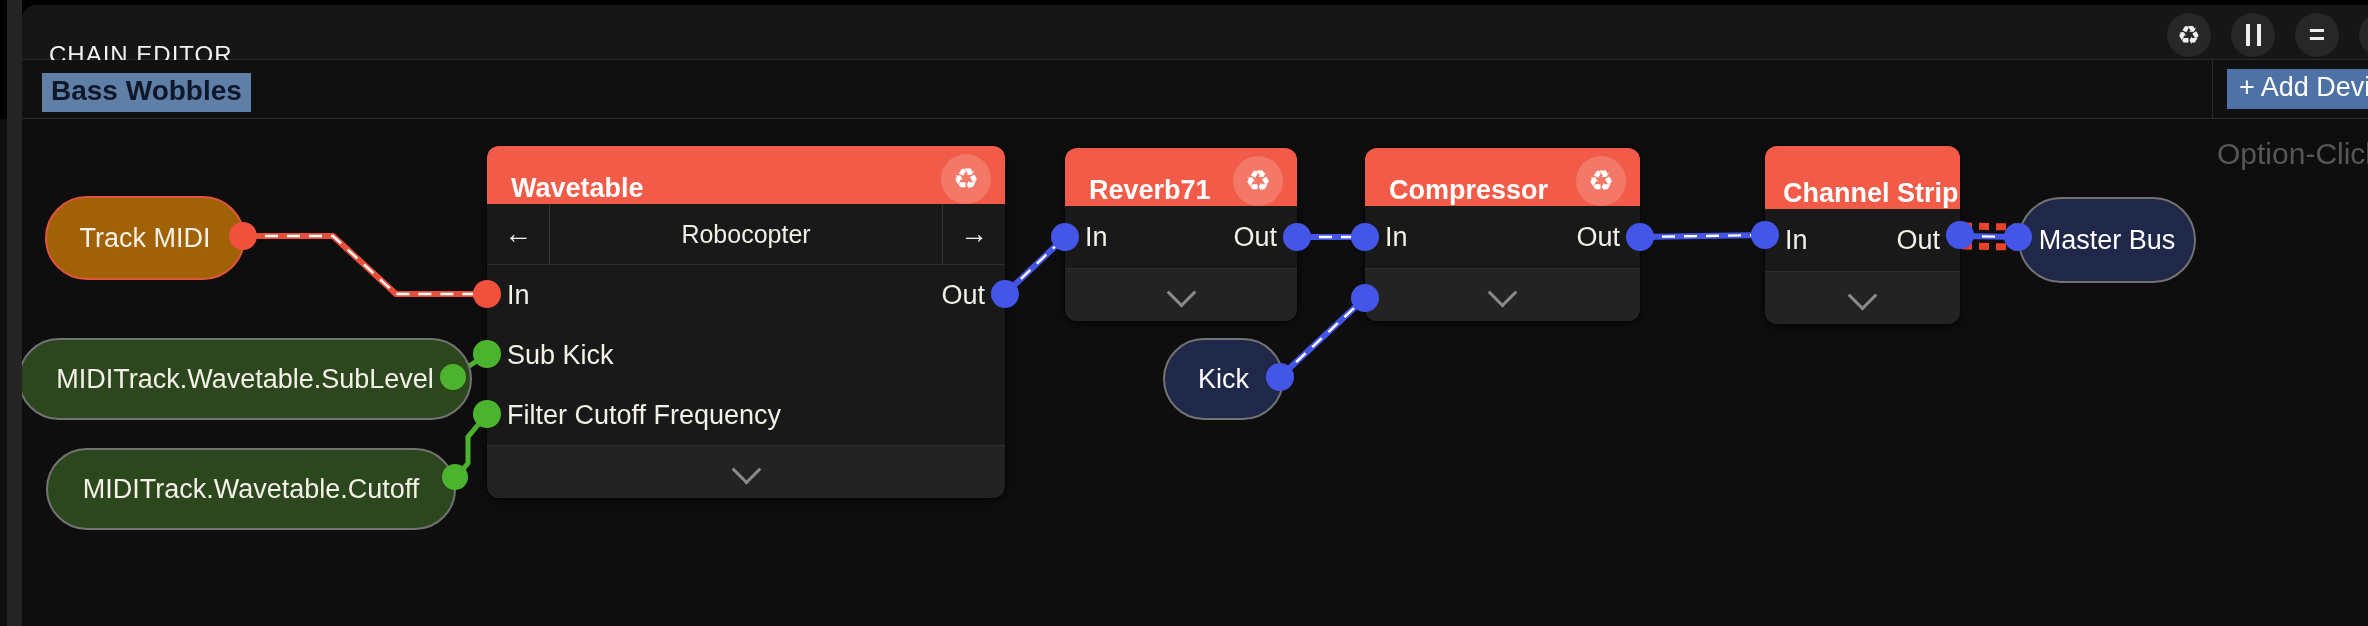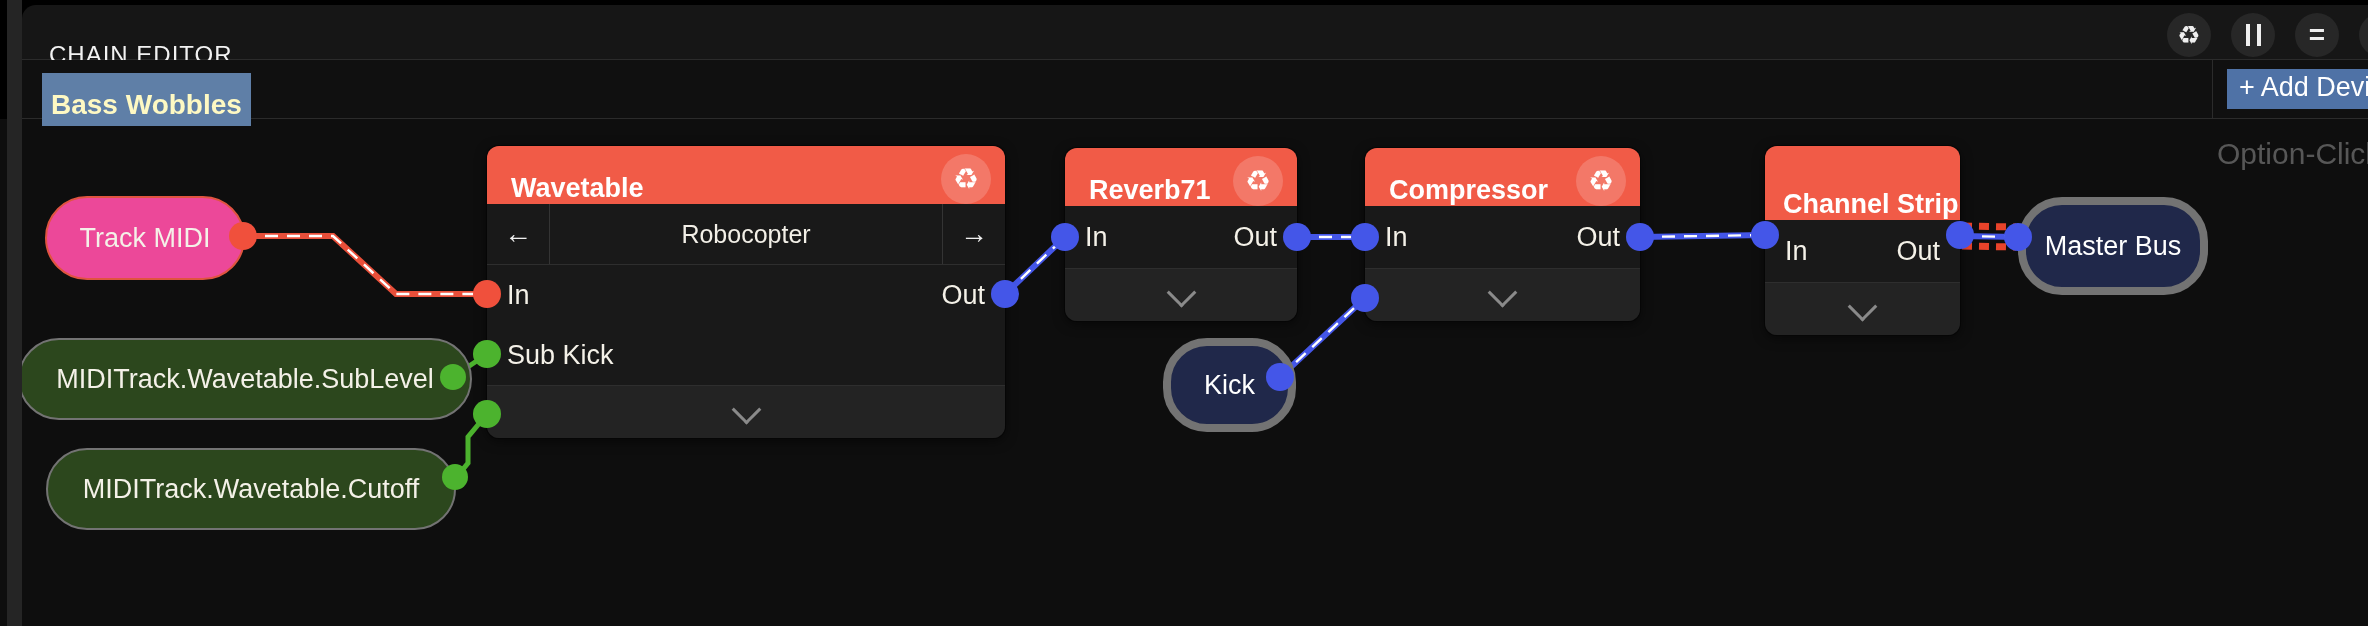--- a/index.html
+++ b/index.html
@@ -16,22 +16,22 @@
   .win-buttons{position:absolute;left:2145px;top:8px;display:flex;gap:20px;}
   .circle-btn{width:44px;height:44px;border-radius:50%;background:#272727;color:#efefef;
     display:flex;align-items:center;justify-content:center;font-size:26px;}
   .pause-bars{display:flex;gap:7px;}
   .pause-bars i{display:block;width:4px;height:22px;background:#efefef;}
   .eq-glyph{font-size:28px;font-weight:bold;}
 
   
   .row2{position:absolute;left:22px;top:60px;width:2346px;height:58px;background:#101010;
     border-bottom:1px solid #2b2b2b;z-index:5;}
-  .chain-name{position:absolute;left:20px;top:13px;background:#5f7fa7;color:#fef9c3;
-    font-weight:bold;font-size:28px;padding:16px 9px 5px 9px;}
+  .chain-name{position:absolute;left:20px;top:13px;background:#5f7fa7;color:#0f172a;
+    font-weight:bold;font-size:28px;padding:2px 9px 5px 9px;}
   .add-area{position:absolute;right:0;top:0;bottom:0;width:155px;border-left:1px solid #2b2b2b;
     display:flex;align-items:center;}
   .add-label{background:#4f72a6;color:#fff;font-size:27px;padding:3px 8px 6px 12px;
     margin-left:14px;flex:1;white-space:nowrap;overflow:hidden;}
 
   
   .canvas{position:absolute;left:0;top:119px;width:2368px;height:507px;background:#0e0e0e;}
   .hint{position:absolute;left:2217px;top:18px;font-size:30px;color:#575757;white-space:nowrap;z-index:2;}
   svg.wires{position:absolute;left:0;top:0;z-index:1;}
   .wb{stroke:#4456e8;stroke-width:6;fill:none;}
@@ -57,23 +57,23 @@
     padding:0 20px;color:#f4f1e8;font-size:27px;}
   .port-row.tall{height:62px;}
   .collapse-bar{height:52px;background:#232323;border-top:1px solid #2e2e2e;
     border-radius:0 0 12px 12px;display:flex;align-items:center;justify-content:center;}
   .chevron{width:18px;height:18px;border-left:3px solid #8a8a8a;border-bottom:3px solid #8a8a8a;
     transform:rotate(-45deg) translate(2px,-2px);}
 
   
   .pill{position:absolute;display:flex;align-items:center;justify-content:center;
     border-radius:44px;font-size:27px;color:#f4f1e8;z-index:2;white-space:nowrap;}
-  .pill.midi{background:#ec4899;border:2px solid #e05440;}
+  .pill.midi{background:#a16207;border:2px solid #e05440;}
   .pill.macro{background:#2c471d;border:2px solid #737373;}
-  .pill.bus{background:#20284a;border:8px solid #737373;color:#fff;}
+  .pill.bus{background:#20284a;border:2px solid #737373;color:#fff;}
 
   
   .port{position:absolute;width:28px;height:28px;border-radius:50%;
     transform:translate(-50%,-50%);z-index:3;}
   .port.sm{width:26px;height:26px;}
   .p-red{background:#f0503c;}
   .p-blue{background:#4456e8;}
   .p-green{background:#4cb32e;}
 </style>
 </head>
@@ -171,20 +171,23 @@
         <div class="preset-name">Robocopter</div>
         <div class="preset-arrow r">→</div>
       </div>
       <div class="port-row">
         <span>In</span>
         <span>Out</span>
       </div>
       <div class="port-row">
         <span>Sub Kick</span>
       </div>
+      <div class="port-row">
+        <span>Filter Cutoff Frequency</span>
+      </div>
       <div class="collapse-bar">
         <div class="chevron"></div>
       </div>
     </div>
 
     <div class="node" style="left:1065px;top:29px;width:232px;">
       <div class="node-header">
         <span class="node-title">Reverb71</span>
         <span class="recycle-btn">
           <span>♻</span>
@@ -209,21 +212,21 @@
       <div class="port-row tall">
         <span>In</span>
         <span>Out</span>
       </div>
       <div class="collapse-bar">
         <div class="chevron"></div>
       </div>
     </div>
 
     <div class="node" style="left:1765px;top:27px;width:195px;">
-      <div class="node-header" style="padding:16px 14px 0 18px;">
+      <div class="node-header" style="padding:5px 14px 0 18px;">
         <span class="node-title">Channel Strip</span>
       </div>
       <div class="port-row tall">
         <span>In</span>
         <span>Out</span>
       </div>
       <div class="collapse-bar">
         <div class="chevron"></div>
       </div>
     </div>

